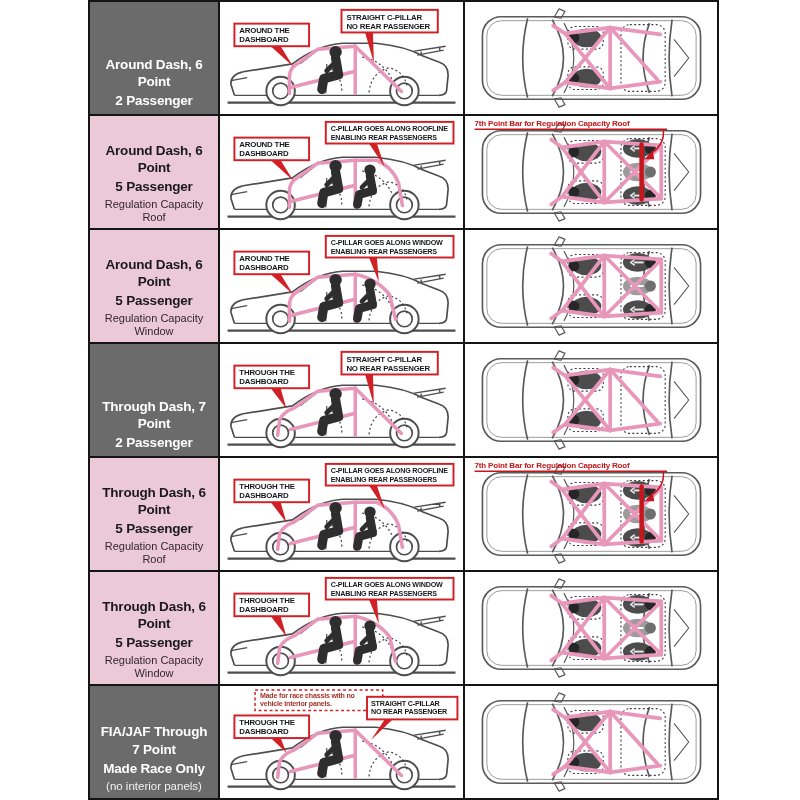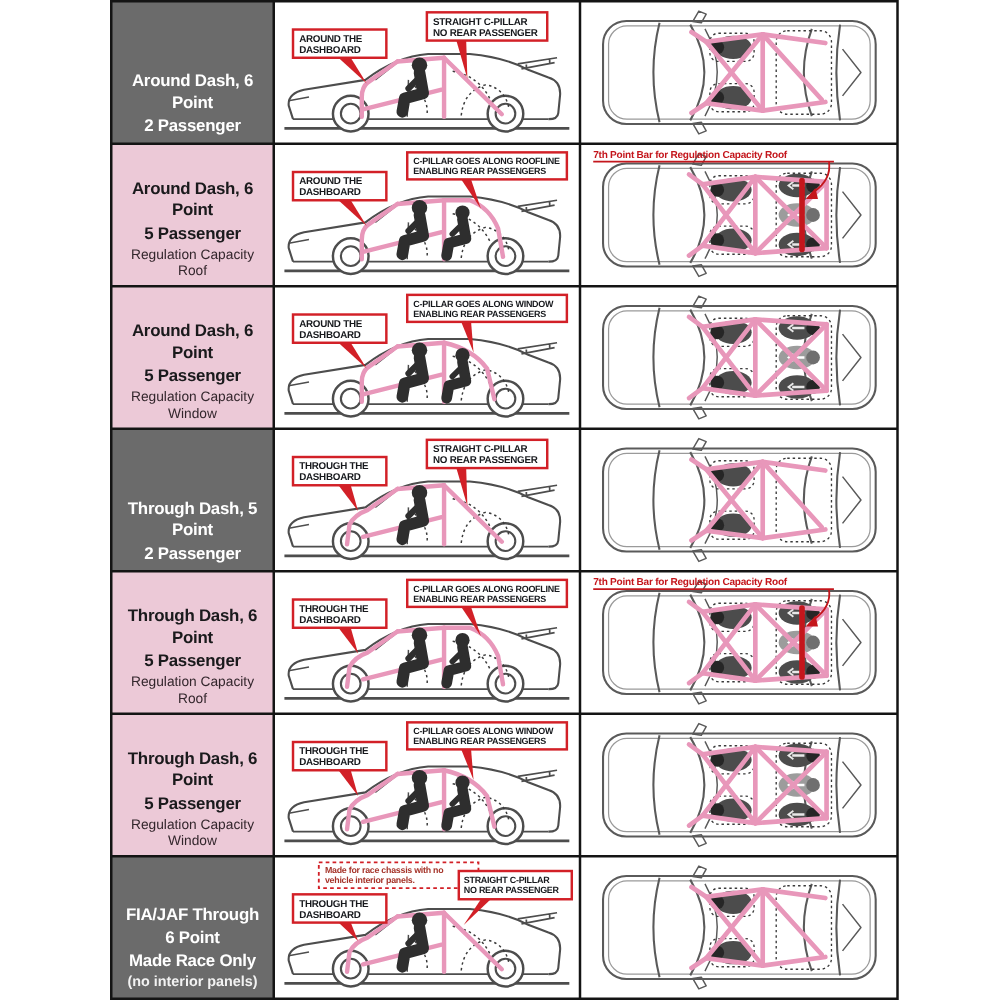--- a/index.html
+++ b/index.html
@@ -15,21 +15,21 @@
   .row{display:grid;grid-template-columns:128px 243px 1fr;gap:2px;min-height:0;}
   .cell{min-height:0;overflow:hidden;}
   .label{
     display:flex;flex-direction:column;justify-content:flex-end;align-items:center;
     text-align:center;padding:4px 6px;gap:2px;
   }
   .label.gray{background:#6b6b6b;color:#ffffff;}
   .label.pink{background:#ecc9d7;color:#1a1a1c;}
   .l1{font-size:13.5px;font-weight:bold;line-height:1.25;letter-spacing:-0.2px;}
   .sub{font-size:11px;line-height:1.2;color:#33262c;}
-  .label.gray .sub{color:#f2f2f2;font-weight:bold;font-size:11.5px;}
+  .label.gray .sub{color:#f2f2f2;font-weight:normal;font-size:11.5px;}
   .diagram{background:#ffffff;display:flex;align-items:center;justify-content:center;}
   .diagram svg{display:block;width:100%;height:100%;}
   .annbox{fill:#ffffff;stroke:#d22027;stroke-width:2;}
   .annbox-d{fill:#ffffff;stroke:#d22027;stroke-width:1.5;stroke-dasharray:3 2.6;}
   .leader{fill:#d22027;}
   .ann{font-family:"Liberation Sans",sans-serif;font-weight:bold;font-size:8px;fill:#16181c;letter-spacing:-0.2px;}
   .ann-sm{font-family:"Liberation Sans",sans-serif;font-weight:bold;font-size:7.3px;fill:#16181c;letter-spacing:-0.2px;}
   .ann-race{font-family:"Liberation Sans",sans-serif;font-weight:bold;font-size:7.2px;fill:#a5342a;letter-spacing:-0.2px;}
   .note{font-family:"Liberation Sans",sans-serif;font-weight:bold;font-size:8.2px;fill:#c4161c;letter-spacing:-0.2px;}
   .noteline{stroke:#c4161c;stroke-width:1.3;}
@@ -308,21 +308,21 @@
         <g transform="translate(177,81)">
             <use href="#tv-fig-r"></use>
           </g>
         <use href="#tv-cage-5p"></use>
       </svg>
     </div>
   </div>
 
   <div class="row">
     <div class="cell label gray">
-      <div class="l1">Through Dash, 5 Point</div>
+      <div class="l1">Through Dash, 7 Point</div>
       <div class="l1">2 Passenger</div>
     </div>
     <div class="cell diagram">
       <svg viewBox="0 0 244 114">
         <use href="#sv-car"></use>
         <use href="#sv-dashes"></use>
         <use href="#sv-hoop"></use>
         <use href="#sv-front-through"></use>
         <use href="#sv-rear-straight"></use>
         <g transform="translate(116,52)">
@@ -474,21 +474,21 @@
             <use href="#tv-fig-r"></use>
           </g>
         <use href="#tv-cage-5p"></use>
       </svg>
     </div>
   </div>
 
   <div class="row">
     <div class="cell label gray">
       <div class="l1">FIA/JAF Through</div>
-      <div class="l1">6 Point</div>
+      <div class="l1">7 Point</div>
       <div class="l1">Made Race Only</div>
       <div class="sub">(no interior panels)</div>
     </div>
     <div class="cell diagram">
       <svg viewBox="0 0 244 114">
         <use href="#sv-car"></use>
         <use href="#sv-dashes"></use>
         <use href="#sv-hoop"></use>
         <use href="#sv-front-through"></use>
         <use href="#sv-rear-straight"></use>

